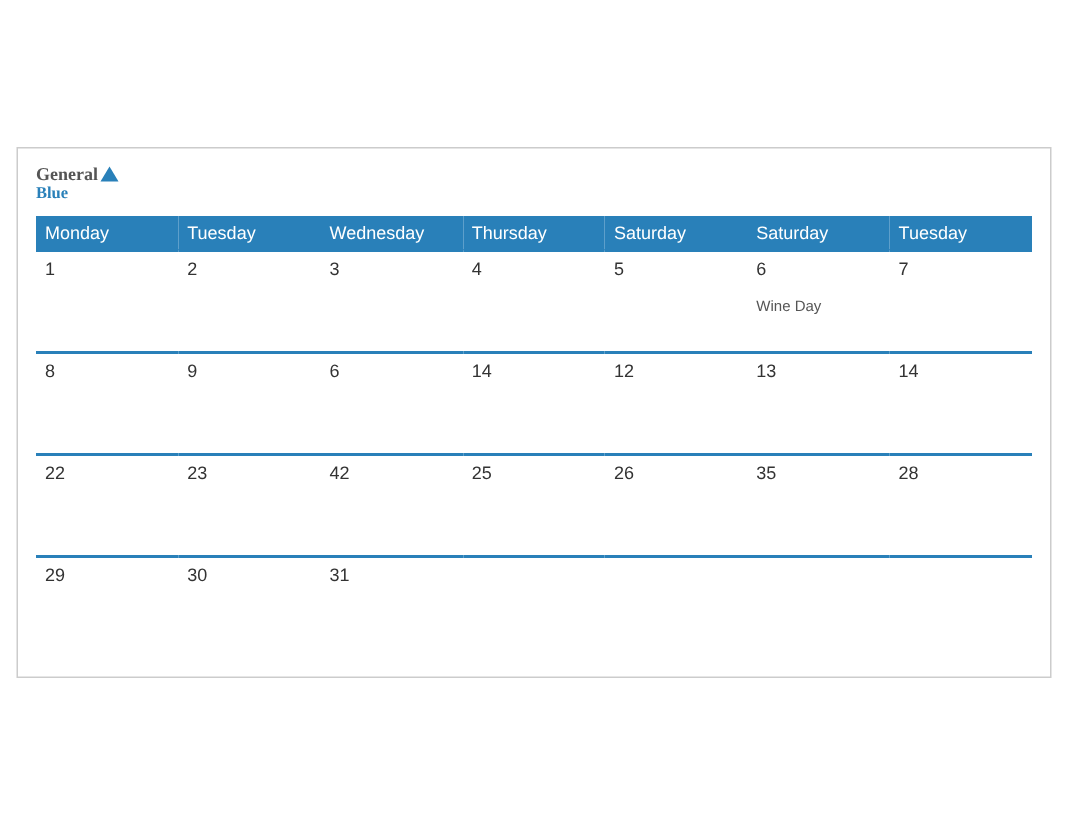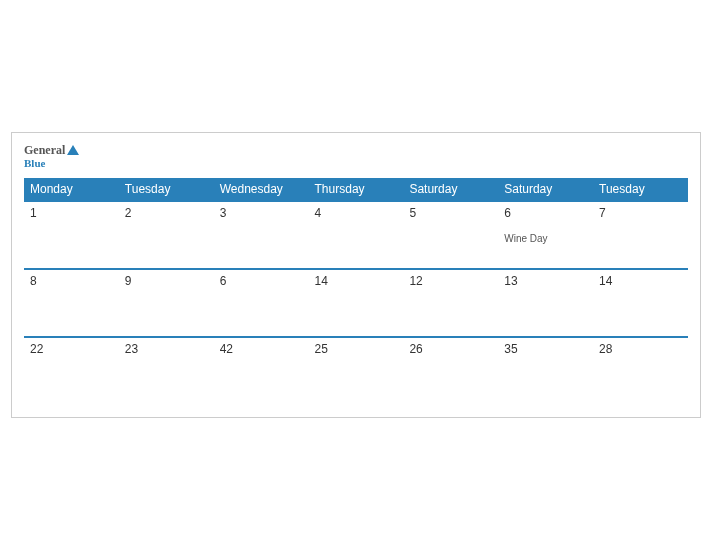--- a/index.html
+++ b/index.html
@@ -201,15 +201,30 @@
           <td>
             <div class="day-number">26</div>
           </td>
           <td>
             <div class="day-number">35</div>
           </td>
           <td>
             <div class="day-number">28</div>
           </td>
         </tr>
+        <tr>
+          <td>
+            <div class="day-number">29</div>
+          </td>
+          <td>
+            <div class="day-number">30</div>
+          </td>
+          <td>
+            <div class="day-number">31</div>
+          </td>
+          <td class="empty"></td>
+          <td class="empty"></td>
+          <td class="empty"></td>
+          <td class="empty"></td>
+        </tr>
       </tbody>
   </table>
 </div>
 
 </body></html>

